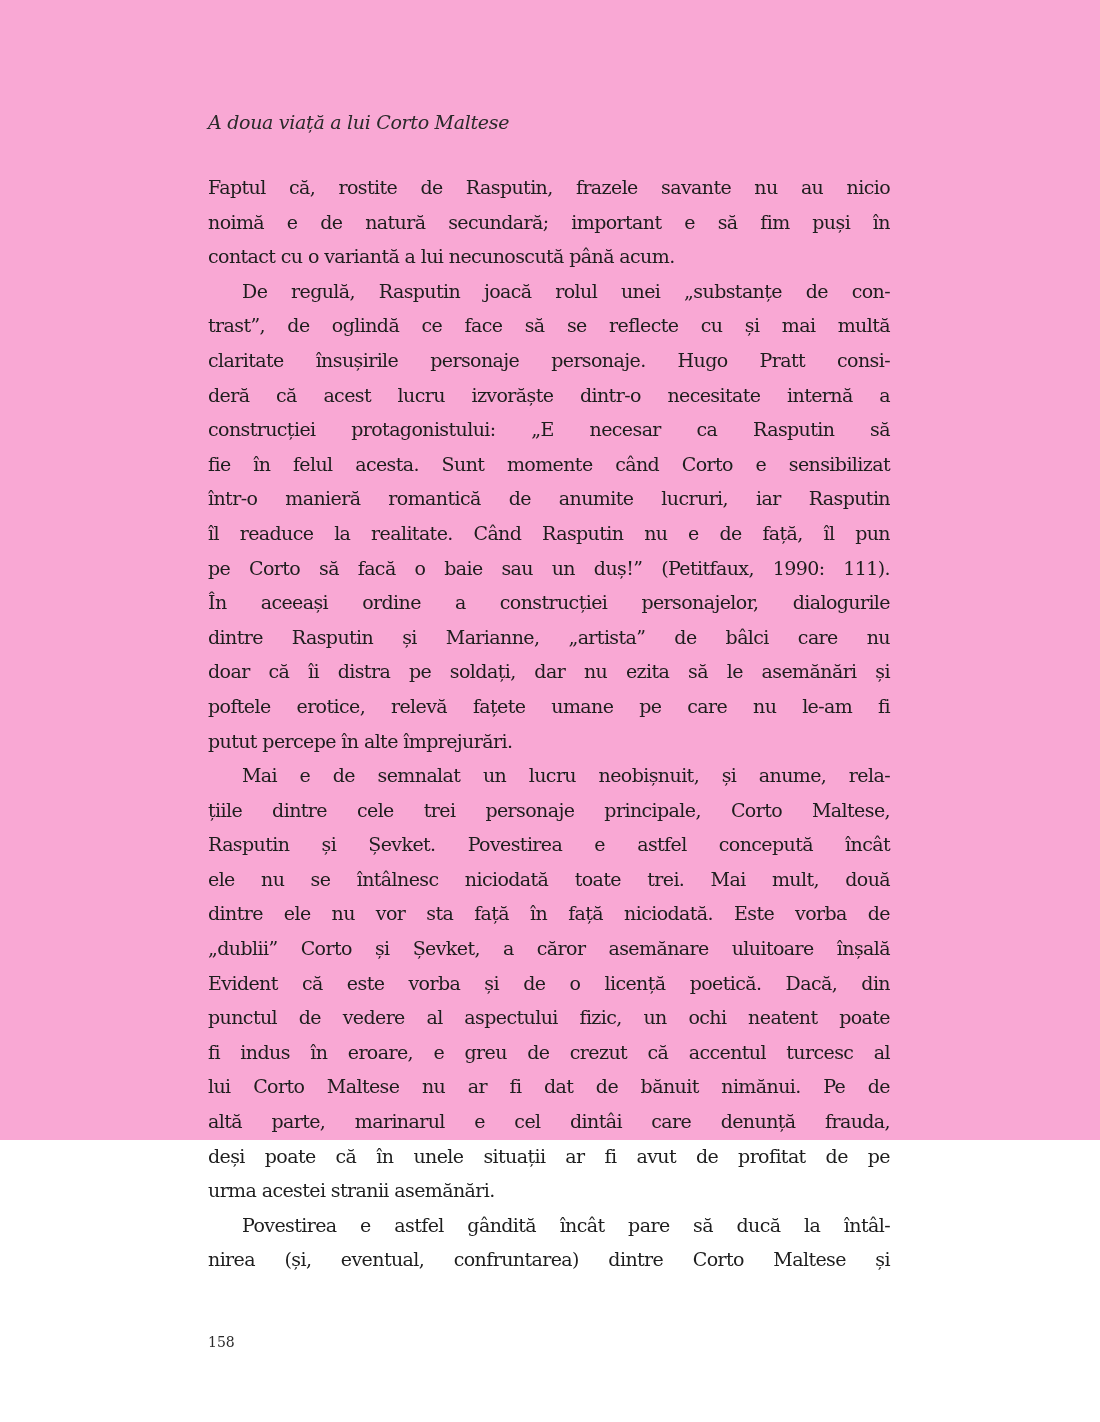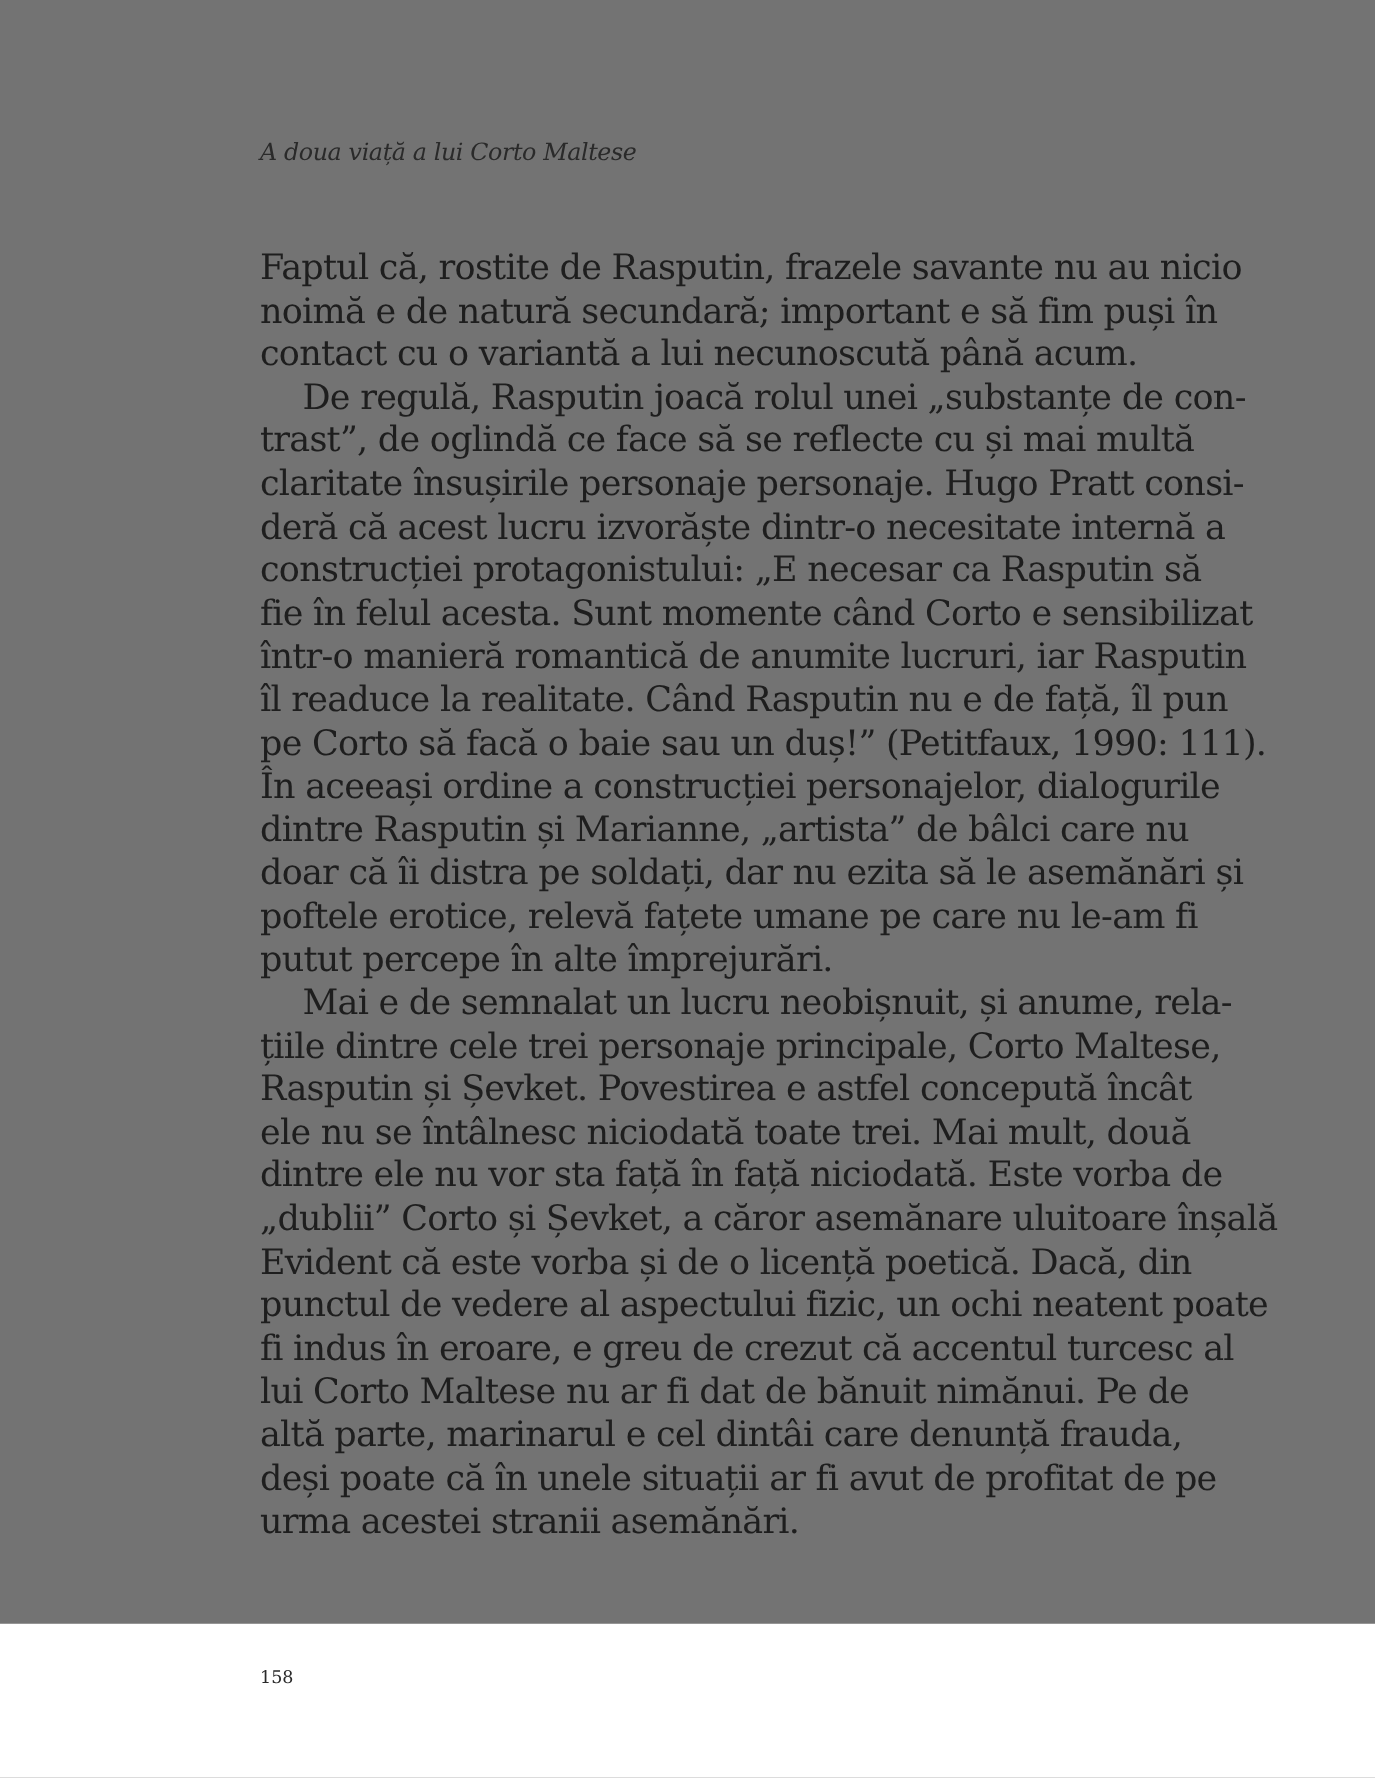--- a/index.html
+++ b/index.html
@@ -1,26 +1,26 @@
 <!DOCTYPE html>
 <html><head>
 <meta charset="utf-8">
 <style>
   html, body { margin: 0; padding: 0; background: #ffffff; }
   body { width: 1100px; height: 1422px; position: relative; overflow: hidden; }
-  .page { position: absolute; left: 0; top: 0; width: 1100px; height: 1299px; background: #737373; }
+  .page { position: absolute; left: 0; top: 0; width: 1100px; height: 1140px; background: #f9a8d4; }
   .running-head {
     position: absolute; left: 208px; top: 111px;
     font-family: "DejaVu Serif", "Liberation Serif", serif;
     font-style: italic; font-size: 19px; color: #2a2a2a; letter-spacing: -0.3px;
   }
   .body-text {
     position: absolute; left: 208px; top: 170px; width: 682px;
     font-family: "DejaVu Serif", "Liberation Serif", serif;
-    font-size: 28px; color: #1e1e1e; letter-spacing: -0.6px; margin-top: 27px;
+    font-size: 19px; color: #1e1e1e; letter-spacing: -0.6px;
   }
   .line {
     display: block; height: 34.6px; line-height: 34.6px;
     text-align: justify; text-align-last: justify; white-space: nowrap;
   }
   .line.last { text-align-last: left; }
   .line.indent { padding-left: 34px; }
   .page-number {
     position: absolute; left: 208px; top: 1334px;
     font-family: "DejaVu Serif", "Liberation Serif", serif;
@@ -62,15 +62,19 @@
         <span class="line">dintre ele nu vor sta față în față niciodată. Este vorba de</span>
         <span class="line">„dublii” Corto și Șevket, a căror asemănare uluitoare înșală</span>
         <span class="line">Evident că este vorba și de o licență poetică. Dacă, din</span>
         <span class="line">punctul de vedere al aspectului fizic, un ochi neatent poate</span>
         <span class="line">fi indus în eroare, e greu de crezut că accentul turcesc al</span>
         <span class="line">lui Corto Maltese nu ar fi dat de bănuit nimănui. Pe de</span>
         <span class="line">altă parte, marinarul e cel dintâi care denunță frauda,</span>
         <span class="line">deși poate că în unele situații ar fi avut de profitat de pe</span>
         <span class="line last">urma acestei stranii asemănări.</span>
       </div>
+      <div>
+        <span class="line indent">Povestirea e astfel gândită încât pare să ducă la întâl-</span>
+        <span class="line">nirea (și, eventual, confruntarea) dintre Corto Maltese și</span>
+      </div>
     </div>
   <div class="page-number">158</div>
 </div>
 
 </body></html>

